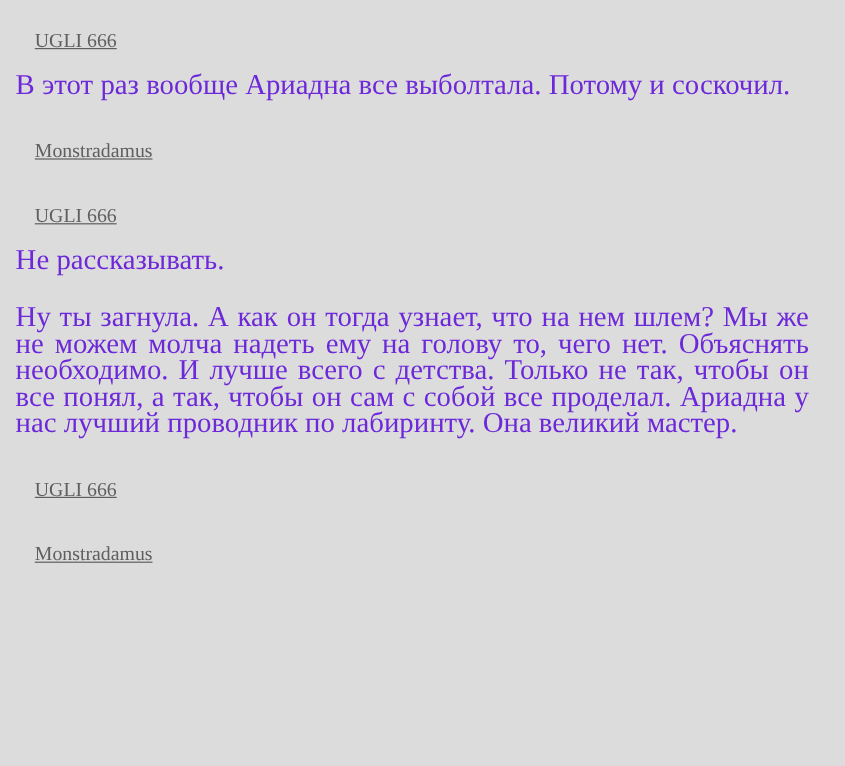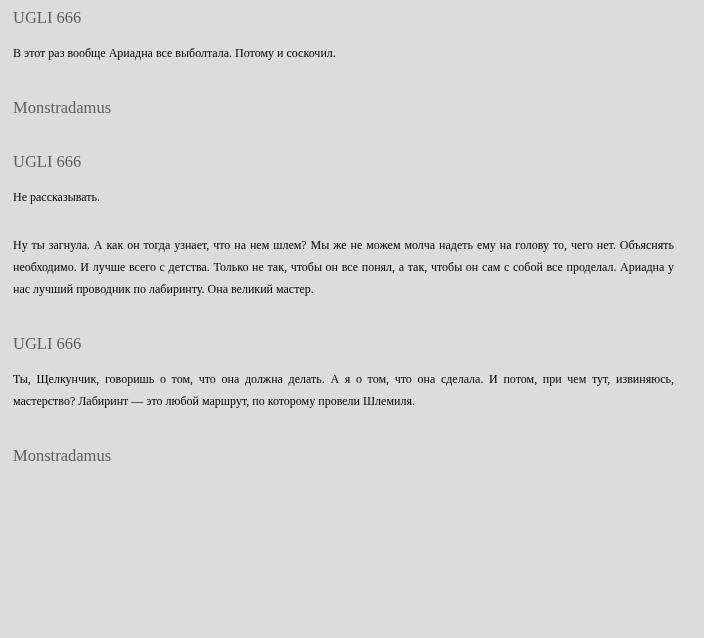--- a/index.html
+++ b/index.html
@@ -20,25 +20,26 @@
     }
     .post {
       margin: 0;
     }
     .author {
       color: #5f5f5f;
       font-size: 16.5px;
       line-height: 20px;
       height: 20px;
       padding-top: 8px;
-      margin: 0;
+      margin: 16px;
+      text-decoration: underline;
     }
     .message {
-      color: #000000;
-      font-size: 12px;
+      color: #6d28d9;
+      font-size: 24px;
       line-height: 22px;
       margin: 14px 0 0 0;
       text-align: justify;
     }
     .post + .post { margin-top: 26px; }
   </style>
 </head>
 <body>
 
 <div class="thread">
@@ -51,18 +52,17 @@
   </div>
   <div class="post">
     <div class="author">UGLI 666</div>
     <p class="message">Не рассказывать.</p>
   </div>
   <div class="post">
     <p class="message">Ну ты загнула. А как он тогда узнает, что на нем шлем? Мы же не можем молча надеть ему на голову то, чего нет. Объяснять необходимо. И лучше всего с детства. Только не так, чтобы он все понял, а так, чтобы он сам с собой все проделал. Ариадна у нас лучший проводник по лабиринту. Она великий мастер.</p>
   </div>
   <div class="post">
     <div class="author">UGLI 666</div>
-    <p class="message">Ты, Щелкунчик, говоришь о том, что она должна делать. А я о том, что она сделала. И потом, при чем тут, извиняюсь, мастерство? Лабиринт — это любой маршрут, по которому провели Шлемиля.</p>
   </div>
   <div class="post">
     <div class="author">Monstradamus</div>
   </div>
 </div>
 
 </body></html>

